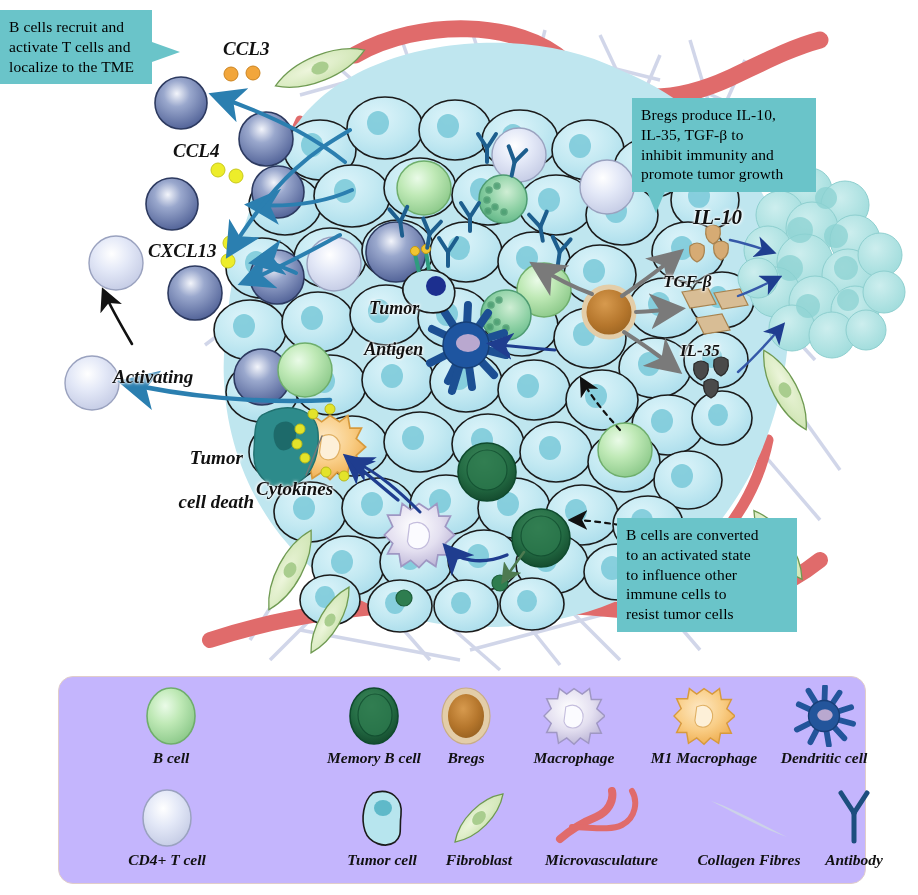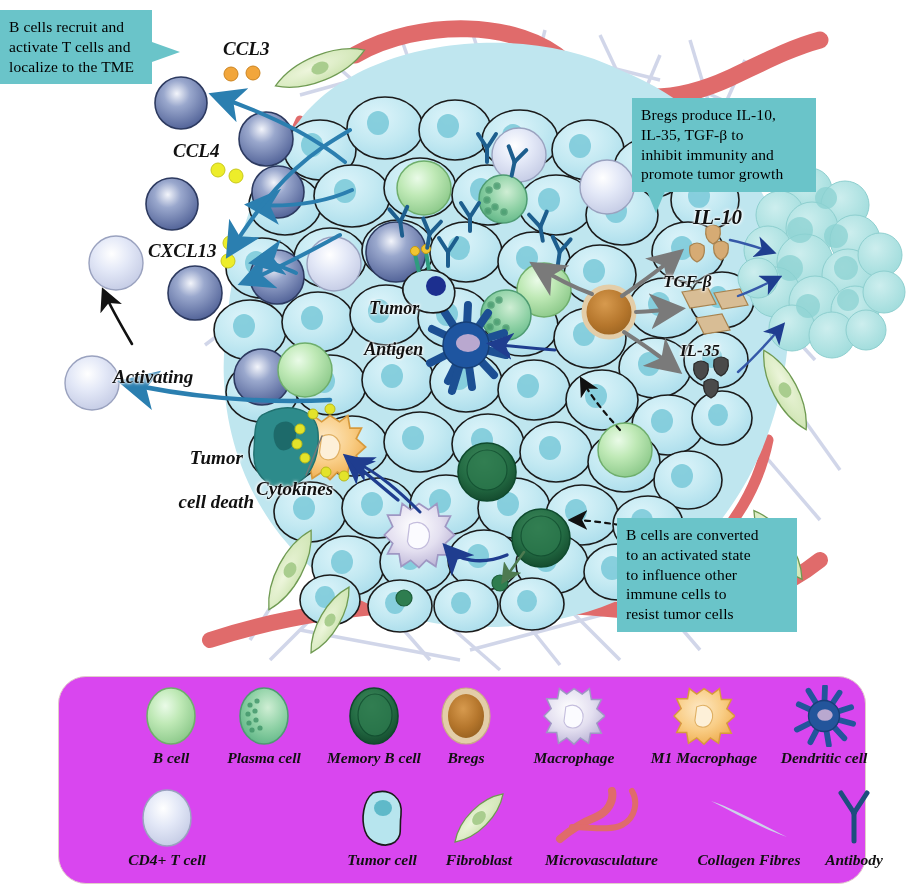--- a/index.html
+++ b/index.html
@@ -50,21 +50,21 @@
   #lbl-tumorantigen{left:356px;top:277px;font-size:18px;text-align:center;}
   #lbl-tumordeath{left:169px;top:425px;font-size:19px;text-align:center;}
   #lbl-cytokines{left:256px;top:478px;font-size:19px;}
   #lbl-il10{left:693px;top:205px;font-size:21px;}
   #lbl-tgfb{left:663px;top:272px;font-size:17px;}
   #lbl-il35{left:680px;top:341px;font-size:17px;}
 
   
   #legend{
     position:absolute;left:58px;top:676px;width:808px;height:208px;
-    background:#d946ef;border:1px solid #e1cdc9;border-radius:28px;
+    background:#c4b5fd;border:1px solid #e1cdc9;border-radius:15px;
     box-sizing:border-box;
   }
   .legend-row{position:absolute;left:0;width:100%;}
   #legend-row-1{top:8px;height:100px;}
   #legend-row-2{top:110px;height:96px;}
   .legend-item{position:absolute;text-align:center;}
   .legend-glyph{height:62px;display:flex;align-items:center;justify-content:center;}
   .legend-label{
     font-family:"Liberation Serif", serif;font-style:italic;font-weight:700;
     font-size:15.5px;color:#111;margin-top:2px;white-space:nowrap;
@@ -673,38 +673,20 @@
 
     <div class="legend-item" style="left:52px;width:120px;">
       <div class="legend-glyph">
         <svg width="58" height="62" viewBox="0 0 58 62">
           <ellipse cx="29" cy="31" rx="24" ry="28" fill="url(#gB)" stroke="#6fae6c" stroke-width="1.6"></ellipse>
         </svg>
       </div>
       <div class="legend-label">B cell</div>
     </div>
 
-    <div class="legend-item" style="left:140px;width:130px;">
-      <div class="legend-glyph">
-        <svg width="58" height="62" viewBox="0 0 58 62">
-          <ellipse cx="29" cy="31" rx="24" ry="28" fill="url(#gPl)" stroke="#4e9b72" stroke-width="1.6"></ellipse>
-          <g fill="#3f9468" opacity=".8">
-            <circle cx="15" cy="20" r="2.6"></circle>
-                <circle cx="22" cy="16" r="2.6"></circle>
-            <circle cx="13" cy="29" r="2.6"></circle>
-                <circle cx="20" cy="26" r="2.6"></circle>
-            <circle cx="14" cy="38" r="2.6"></circle>
-                <circle cx="21" cy="35" r="2.6"></circle>
-            <circle cx="17" cy="45" r="2.6"></circle>
-                <circle cx="25" cy="43" r="2.6"></circle>
-          </g>
-        </svg>
-      </div>
-      <div class="legend-label">Plasma cell</div>
-    </div>
 
     <div class="legend-item" style="left:240px;width:150px;">
       <div class="legend-glyph">
         <svg width="58" height="62" viewBox="0 0 58 62">
           <ellipse cx="29" cy="31" rx="24" ry="28" fill="url(#gMem)" stroke="#0f4a2d" stroke-width="1.6"></ellipse>
           <ellipse cx="30" cy="30" rx="17" ry="21" fill="#2d7a4e" opacity=".75" stroke="#0f4a2d" stroke-width="1.2"></ellipse>
         </svg>
       </div>
       <div class="legend-label">Memory B cell</div>
     </div>

